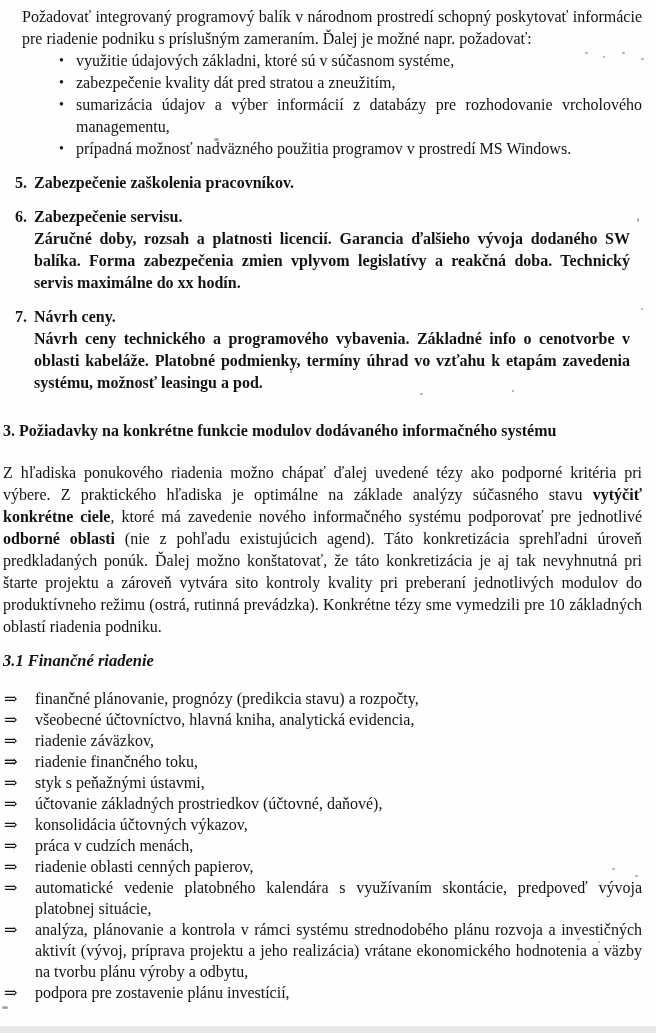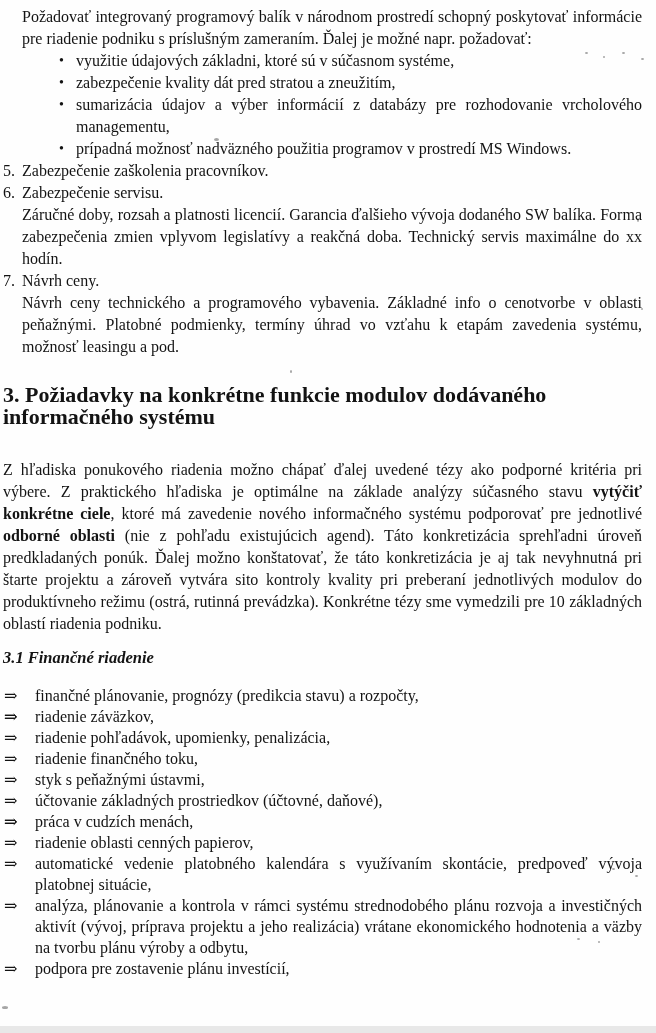--- a/index.html
+++ b/index.html
@@ -12,24 +12,24 @@
     font-family:"Liberation Serif","DejaVu Serif",serif;
     font-size:16px;line-height:22px;color:#131313;
     overflow:hidden;
   }
   p{margin:0;}
   .j{text-align:justify;text-align-last:left;}
   .indent-block{padding-left:19px;}
   .bullet-list{margin:0;}
   .bullet-item{position:relative;padding-left:54px;}
   .bullet-glyph{position:absolute;left:37px;top:0;font-size:14px;}
-  .num-item{margin:0;}
+  .num-item{margin:12px;font-weight:bold;}
   .num-badge{display:inline-block;width:19px;margin-left:-19px;}
   .sec-heading{
-    font-size:22px;font-weight:bold;margin:26px 0 31px 0;line-height:22px;
+    font-size:16px;font-weight:bold;margin:26px 0 20px 0;line-height:22px;
   }
   .sub-heading{
     font-size:16.5px;font-weight:bold;font-style:italic;margin:12px 0 7px 0;line-height:22px;
   }
   .arrow-list{margin-top:16px;line-height:21px;}
   .arrow-item{position:relative;padding-left:32px;}
   .arrow-glyph{position:absolute;left:1px;top:0;}
   .b{font-weight:bold;}
   .speck{position:absolute;background:rgba(20,20,20,.38);border-radius:50%;}
   h2,h3{font-family:inherit;}
@@ -66,61 +66,62 @@
       <div class="num-line"><span class="num-badge">5.</span><span>Zabezpečenie zaškolenia pracovníkov.</span></div>
     </div>
 
     <div class="num-item">
       <div class="num-line"><span class="num-badge">6.</span><span>Zabezpečenie servisu.</span></div>
       <p class="j">Záručné doby, rozsah a platnosti licencií. Garancia ďalšieho vývoja dodaného SW balíka. Forma zabezpečenia zmien vplyvom legislatívy a reakčná doba. Technický servis maximálne do xx hodín.</p>
     </div>
 
     <div class="num-item">
       <div class="num-line"><span class="num-badge">7.</span><span>Návrh ceny.</span></div>
-      <p class="j">Návrh ceny technického a programového vybavenia. Základné info o cenotvorbe v oblasti peňažnými. Platobné podmienky, termíny úhrad vo vzťahu k etapám zavedenia systému, možnosť leasingu a pod.</p>
+      <p class="j">Návrh ceny technického a programového vybavenia. Základné info o cenotvorbe v oblasti kabeláže. Platobné podmienky, termíny úhrad vo vzťahu k etapám zavedenia systému, možnosť leasingu a pod.</p>
     </div>
 
   </div>
 
   <h2 class="sec-heading">3. Požiadavky na konkrétne funkcie modulov dodávaného informačného systému</h2>
 
   <p class="j"><span>Z hľadiska ponukového riadenia možno chápať ďalej uvedené tézy ako podporné kritéria pri výbere. Z praktického hľadiska je optimálne na základe analýzy súčasného stavu </span><span class="b">vytýčiť konkrétne  ciele</span><span>, ktoré má zavedenie nového informačného systému podporovať pre jednotlivé </span><span class="b">odborné oblasti</span><span> (nie z pohľadu existujúcich agend). Táto konkretizácia sprehľadni úroveň predkladaných ponúk. Ďalej možno konštatovať, že táto konkretizácia je aj tak nevyhnutná pri štarte projektu a zároveň vytvára sito kontroly kvality pri preberaní jednotlivých modulov do produktívneho režimu (ostrá, rutinná prevádzka). Konkrétne tézy sme vymedzili pre 10 základných oblastí riadenia podniku.</span></p>
 
   <h3 class="sub-heading">3.1 Finančné riadenie</h3>
 
   <div class="arrow-list">
     <div class="arrow-item j">
       <span class="arrow-glyph">⇒</span>
       <span>finančné plánovanie, prognózy (predikcia stavu) a rozpočty,</span>
     </div>
     <div class="arrow-item j">
       <span class="arrow-glyph">⇒</span>
+      <span>všeobecné účtovníctvo, hlavná kniha, analytická evidencia,</span>
     </div>
     <div class="arrow-item j">
       <span class="arrow-glyph">⇒</span>
       <span>riadenie záväzkov,</span>
     </div>
     <div class="arrow-item j">
       <span class="arrow-glyph">⇒</span>
-      <span>riadenie pohľadávok, upomienky, penalizácia,</span>
     </div>
     <div class="arrow-item j">
       <span class="arrow-glyph">⇒</span>
       <span>riadenie finančného toku,</span>
     </div>
     <div class="arrow-item j">
       <span class="arrow-glyph">⇒</span>
       <span>styk s peňažnými ústavmi,</span>
     </div>
     <div class="arrow-item j">
       <span class="arrow-glyph">⇒</span>
       <span>účtovanie základných prostriedkov (účtovné, daňové),</span>
     </div>
     <div class="arrow-item j">
       <span class="arrow-glyph">⇒</span>
+      <span>konsolidácia účtovných výkazov,</span>
     </div>
     <div class="arrow-item j">
       <span class="arrow-glyph">⇒</span>
       <span>práca v cudzích menách,</span>
     </div>
     <div class="arrow-item j">
       <span class="arrow-glyph">⇒</span>
       <span>riadenie oblasti cenných papierov,</span>
     </div>
     <div class="arrow-item j">

